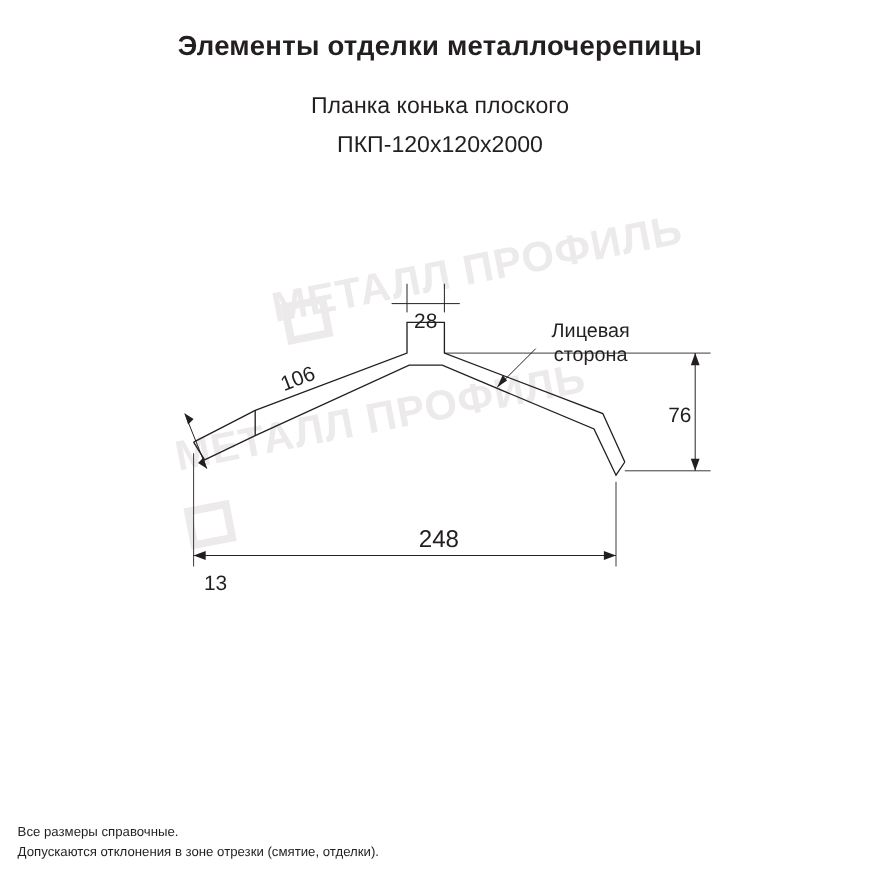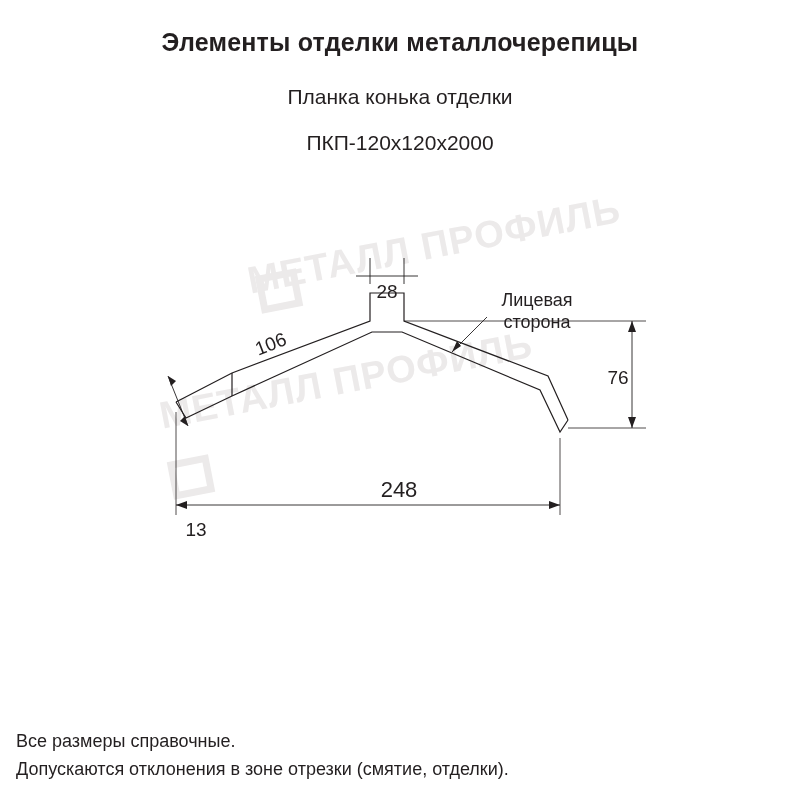--- a/index.html
+++ b/index.html
@@ -32,21 +32,21 @@
     font-size: 25px;
     font-weight: bold;
     letter-spacing: 0.2px;
   }
   .title-sub1 {
     margin-top: 28px;
     font-size: 21px;
     font-weight: normal;
   }
   .title-sub2 {
-    margin-top: 22px;
+    margin-top: 11px;
     font-size: 21px;
     font-weight: normal;
   }
   .drawing {
     position: absolute;
     top: 180px;
     left: 0;
     width: 800px;
     height: 400px;
   }
@@ -85,37 +85,37 @@
     width: 28px;
     height: 24px;
     transform: rotate(-11deg);
   }
   .wm-logo.l1 { left: 258px; top: 92px; }
   .wm-logo.l2 { left: 170px; top: 278px; }
   .notes {
     position: absolute;
     left: 16px;
     bottom: 16px;
-    font-size: 18px;
+    font-size: 12px;
     line-height: 1.55;
     color: #231f20;
   }
   svg text {
     font-family: "Liberation Sans", sans-serif;
     fill: #231f20;
   }
 </style>
 </head>
 <body>
 
 <div class="page">
 
   <div class="titles">
     <div class="title-main">Элементы отделки металлочерепицы</div>
-    <div class="title-sub1">Планка конька отделки</div>
+    <div class="title-sub1">Планка конька плоского</div>
     <div class="title-sub2">ПКП-120х120х2000</div>
   </div>
 
   <div class="watermark-layer">
     <div class="wm wm1">МЕТАЛЛ ПРОФИЛЬ</div>
     <div class="wm-logo l1"></div>
     <div class="wm wm2">МЕТАЛЛ ПРОФИЛЬ</div>
     <div class="wm-logo l2"></div>
   </div>
 

